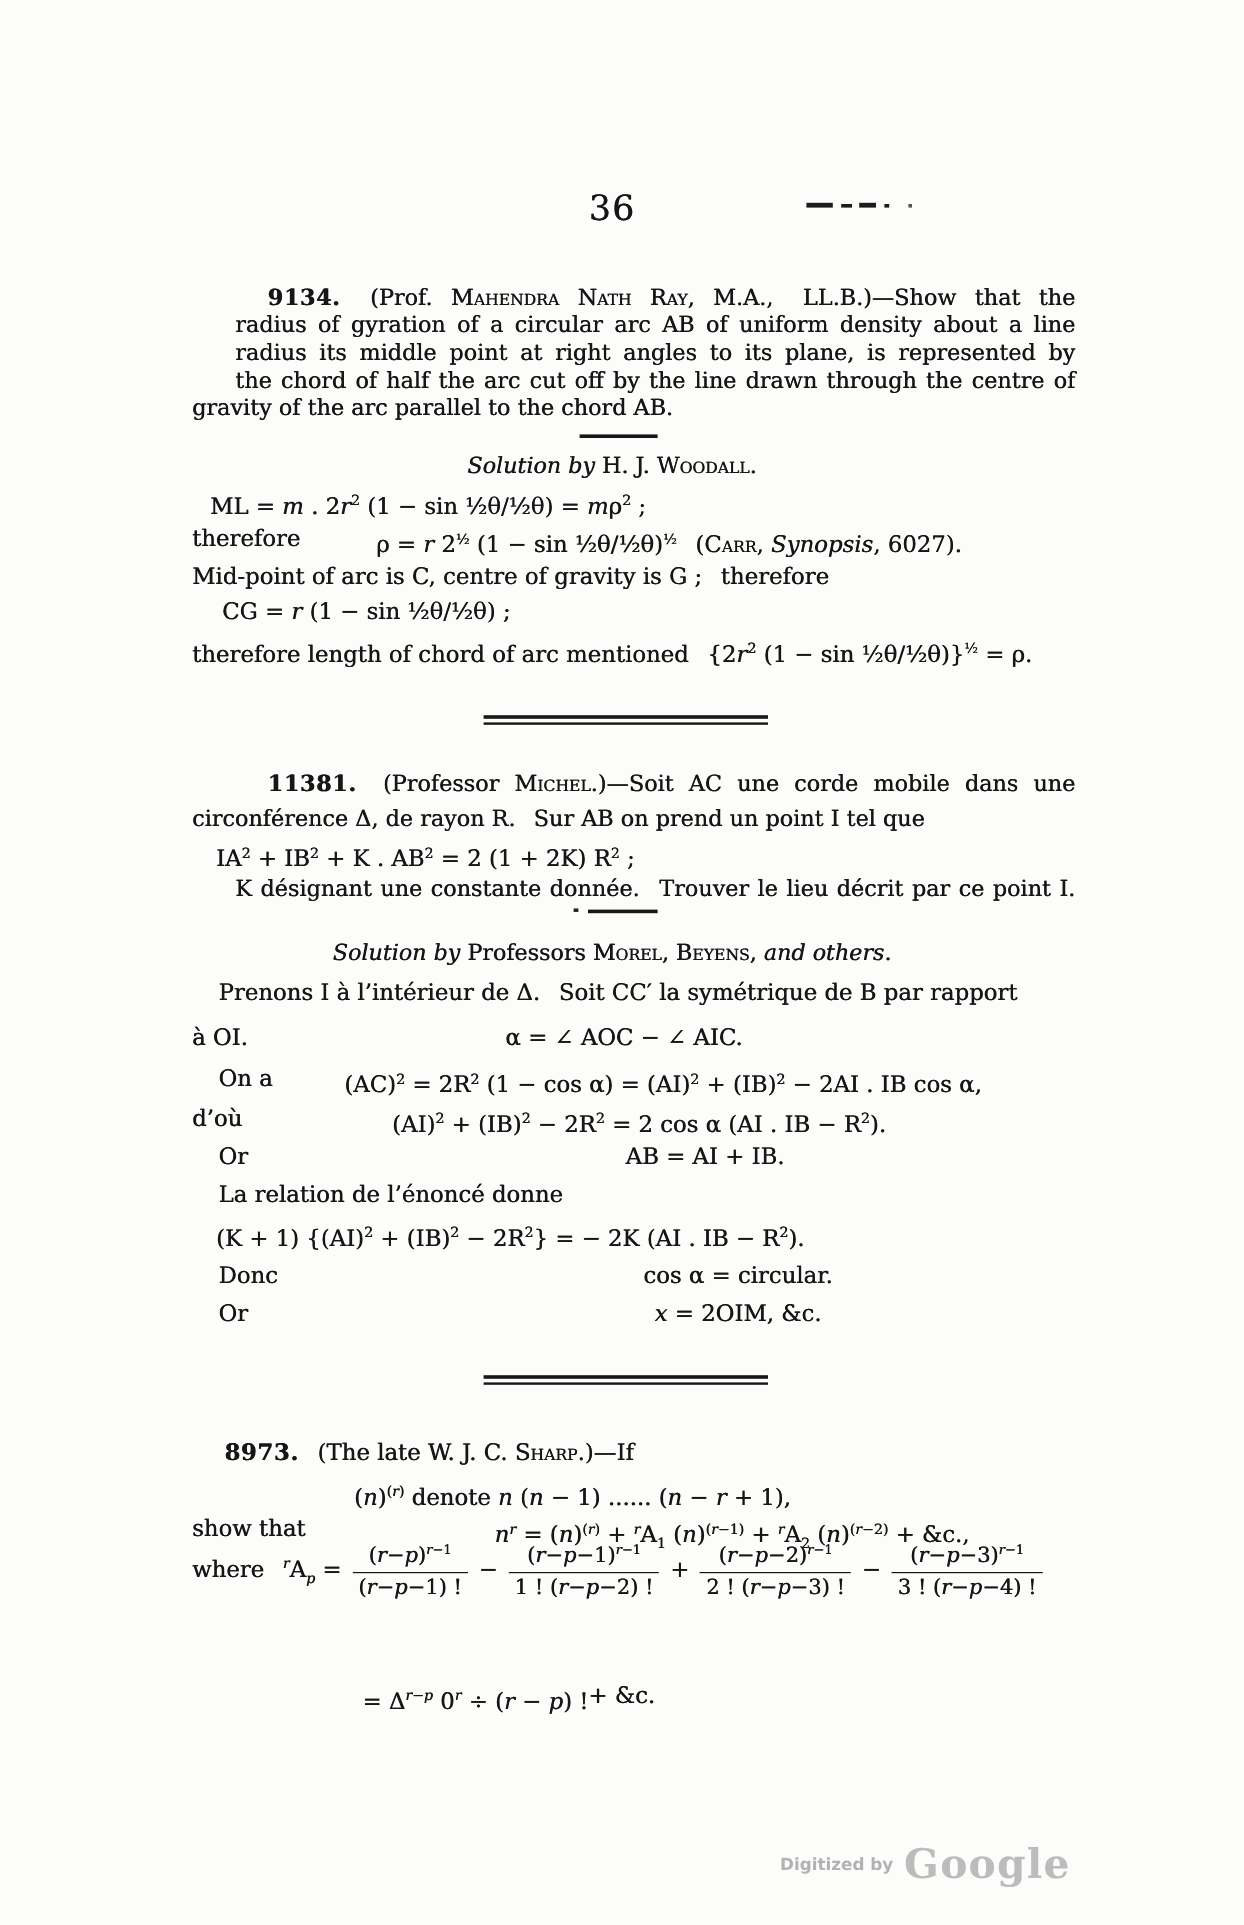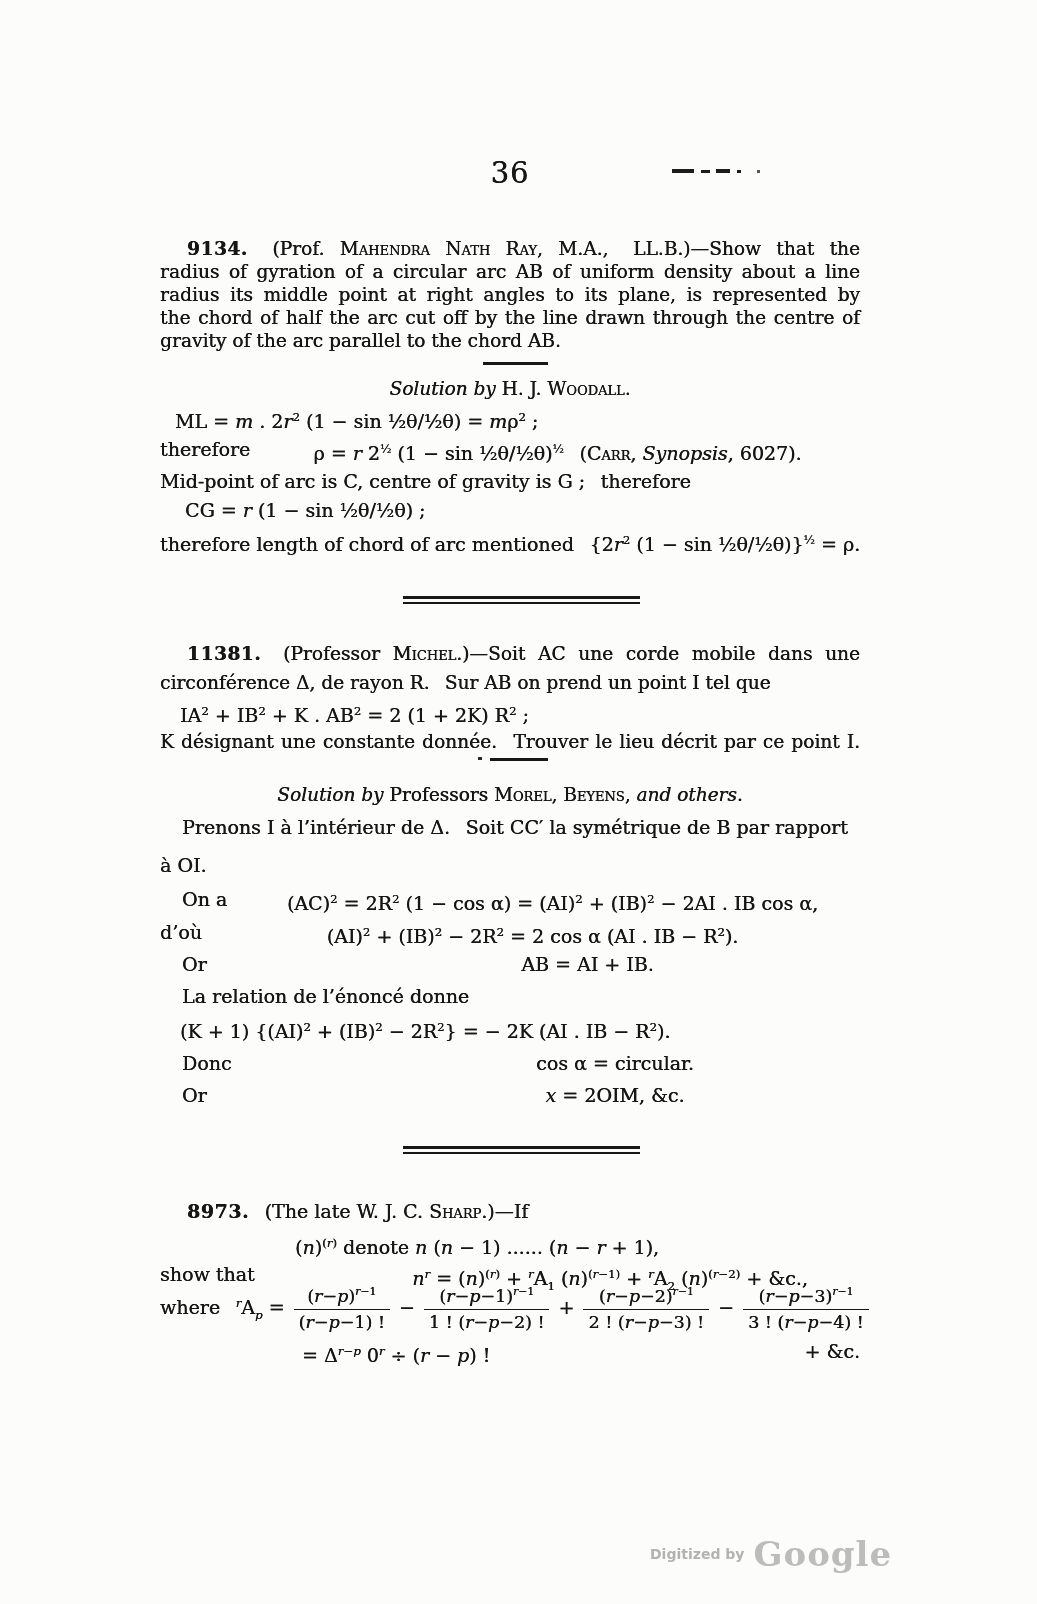--- a/index.html
+++ b/index.html
@@ -5,21 +5,21 @@
   html,body{margin:0;padding:0;background:#ffffff;}
   .page{
     position:relative;width:1037px;height:1604px;background:#fcfcfb;overflow:hidden;
     color:#161616;font-family:"DejaVu Serif","DejaVu Sans",serif;
     text-shadow:0.35px 0 0 currentColor; 
   }
   .content{position:absolute;left:160px;top:0;width:700px;}
   .blk{position:absolute;left:0;width:700px;font-size:19px;line-height:26px;}
   .pageno{font-size:29px;text-align:center;letter-spacing:1px;}
   .stmt{font-size:18.6px;line-height:23.4px;}
-  .jline{text-align:justify;text-align-last:justify;}
+  .jline{text-align:justify;text-align-last:justify;margin-left:36px;}
   .indent{text-indent:27px;}
   .center{text-align:center;}
   .solhead{font-size:18.5px;}
   .row{height:30px;}
   .row .lab{position:absolute;left:0;top:0;white-space:nowrap;}
   .row .lab.ind{left:22px;}
   .row .eqc{display:block;text-align:center;white-space:nowrap;}
   .pind{text-indent:22px;}
   sup{font-size:62%;vertical-align:super;letter-spacing:0;}
   sub{font-size:62%;vertical-align:sub;}
@@ -103,20 +103,21 @@
 
       <div class="rule-dot" style="top:757px;left:318px"></div>
       <div class="rule-s" style="top:758px;left:330px;width:58px;height:2.5px"></div>
 
       <div class="blk center solhead" style="top:782px"><span class="it">Solution by</span> Professors <span class="sc">Morel</span>, <span class="sc">Beyens</span>, <span class="it">and others</span>.</div>
 
       <div class="blk pind" style="top:814px">Prenons I à l’intérieur de Δ.  Soit CC′ la symétrique de B par rapport</div>
 
       <div class="blk row" style="top:852px">
         <span class="lab">à OI.</span>
+        <span class="eqc eq" style="padding-left:20px">α = ∠ AOC − ∠ AIC.</span>
       </div>
 
       <div class="blk row" style="top:886px">
         <span class="lab ind">On a</span>
         <span class="eqc eq" style="padding-left:85px">(AC)<sup>2</sup> = 2R<sup>2</sup> (1 − cos α) = (AI)<sup>2</sup> + (IB)<sup>2</sup> − 2AI . IB cos α,</span>
       </div>
 
       <div class="blk row" style="top:919px">
         <span class="lab">d’où</span>
         <span class="eqc eq" style="padding-left:45px">(AI)<sup>2</sup> + (IB)<sup>2</sup> − 2R<sup>2</sup> = 2 cos α (AI . IB − R<sup>2</sup>).</span>
@@ -153,21 +154,21 @@
         <span class="eqc" style="padding-left:135px">(<span class="it">n</span>)<sup>(<span class="it">r</span>)</sup> denote <span class="it">n</span> (<span class="it">n</span> − 1) ...... (<span class="it">n</span> − <span class="it">r</span> + 1),</span>
       </div>
 
       <div class="blk row" style="top:1261px">
         <span class="lab">show that</span>
         <span class="eqc eq" style="padding-left:200px"><span class="it">n</span><sup><span class="it">r</span></sup> = (<span class="it">n</span>)<sup>(<span class="it">r</span>)</sup> + <sup><span class="it">r</span></sup>A<sub>1</sub> (<span class="it">n</span>)<sup>(<span class="it">r</span>−1)</sup> + <sup><span class="it">r</span></sup>A<sub>2</sub> (<span class="it">n</span>)<sup>(<span class="it">r</span>−2)</sup> + &amp;c.,</span>
       </div>
 
       <div class="blk eq" style="top:1285px">where  <sup><span class="it">r</span></sup>A<sub><span class="it">p</span></sub> = <span class="frac"><span class="num">(<span class="it">r</span>−<span class="it">p</span>)<sup><span class="it">r</span>−1</sup></span><span class="den">(<span class="it">r</span>−<span class="it">p</span>−1) !</span></span> − <span class="frac"><span class="num">(<span class="it">r</span>−<span class="it">p</span>−1)<sup><span class="it">r</span>−1</sup></span><span class="den">1 ! (<span class="it">r</span>−<span class="it">p</span>−2) !</span></span> + <span class="frac"><span class="num">(<span class="it">r</span>−<span class="it">p</span>−2)<sup><span class="it">r</span>−1</sup></span><span class="den">2 ! (<span class="it">r</span>−<span class="it">p</span>−3) !</span></span> − <span class="frac"><span class="num">(<span class="it">r</span>−<span class="it">p</span>−3)<sup><span class="it">r</span>−1</sup></span><span class="den">3 ! (<span class="it">r</span>−<span class="it">p</span>−4) !</span></span></div>
 
-      <div class="blk eq" style="top:1338px;display:flex;justify-content:space-between;padding-left:142px;width:558px">
+      <div class="blk eq" style="top:1400px;display:flex;padding-left:142px;width:558px">
         <span>= Δ<sup><span class="it">r</span>−<span class="it">p</span></sup> 0<sup><span class="it">r</span></sup> ÷ (<span class="it">r</span> − <span class="it">p</span>) !</span>
         <span>+ &amp;c.</span>
       </div>
     </section>
 
   </div>
 
   <div class="wm">
     <span class="pre">Digitized by</span>
     <span class="logo">Google</span>

